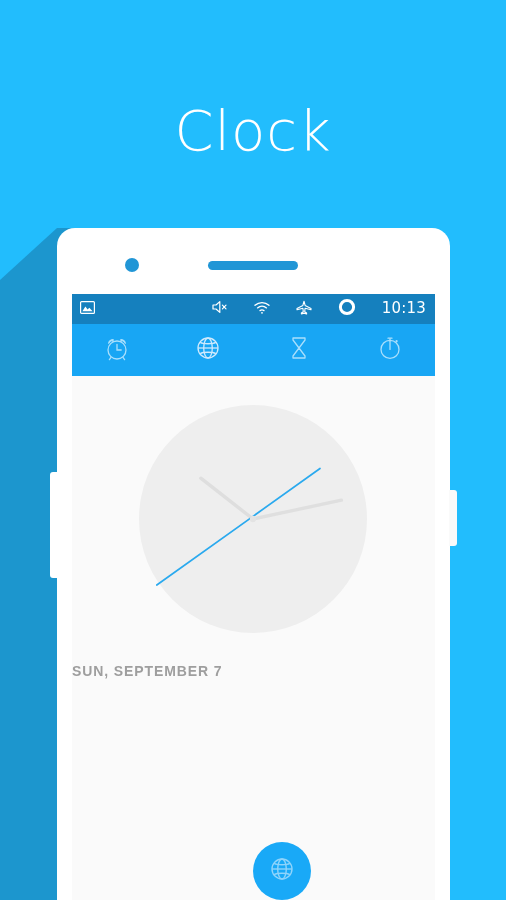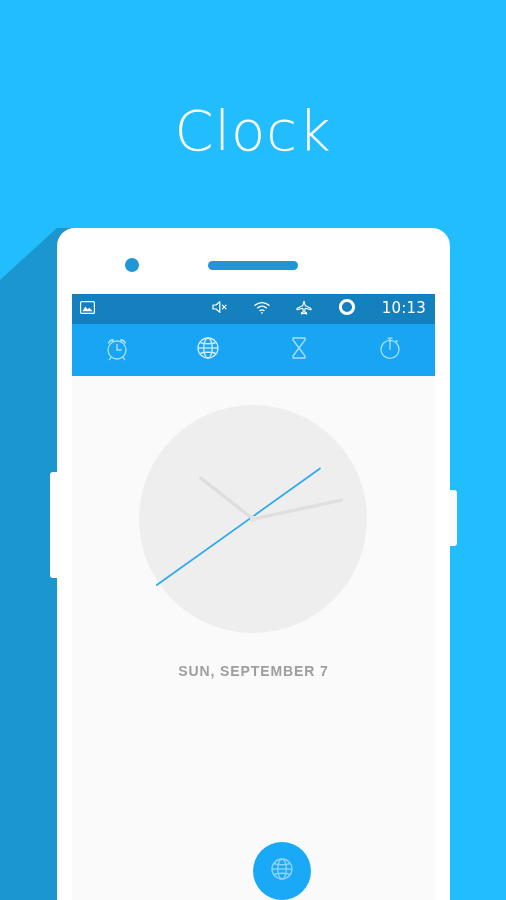--- a/index.html
+++ b/index.html
@@ -139,21 +139,21 @@
   }
   #clock-hands {
     position:absolute;
     left:67px; top:29px;
     width:228px; height:228px;
   }
   #clock-date {
     position:absolute;
     left:0; top:287px;
     width:363px;
-    text-align:center;
+    text-align:left;
     color:#9e9e9e;
     font-size:14px;
     font-weight:700;
     letter-spacing:0.9px;
     font-family:"Liberation Sans", sans-serif;
   }
 
   
   #fab {
     position:absolute;

